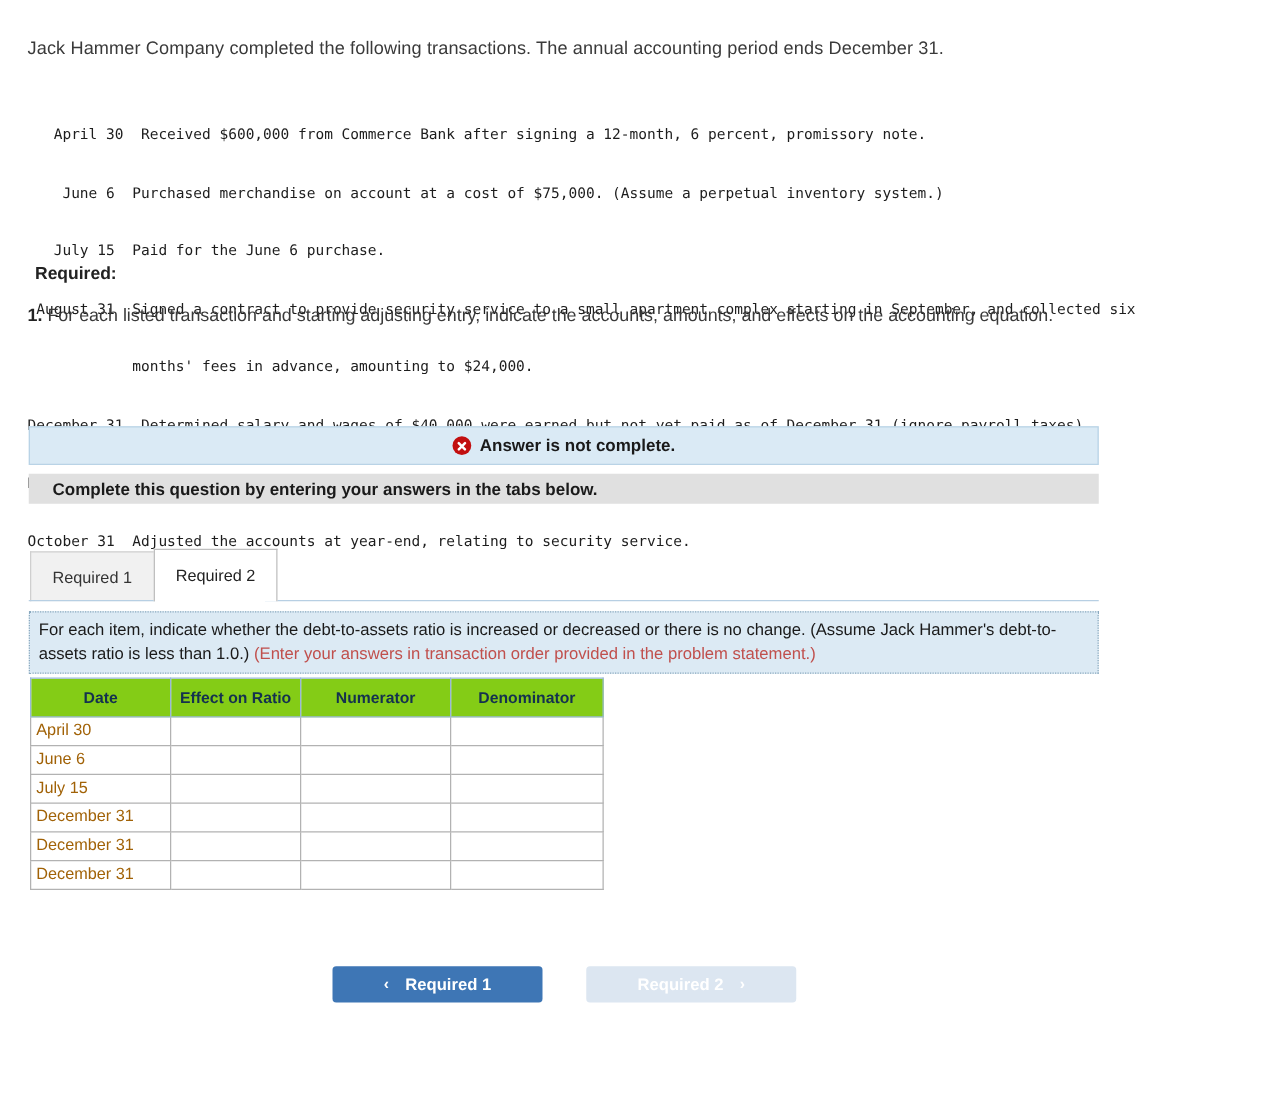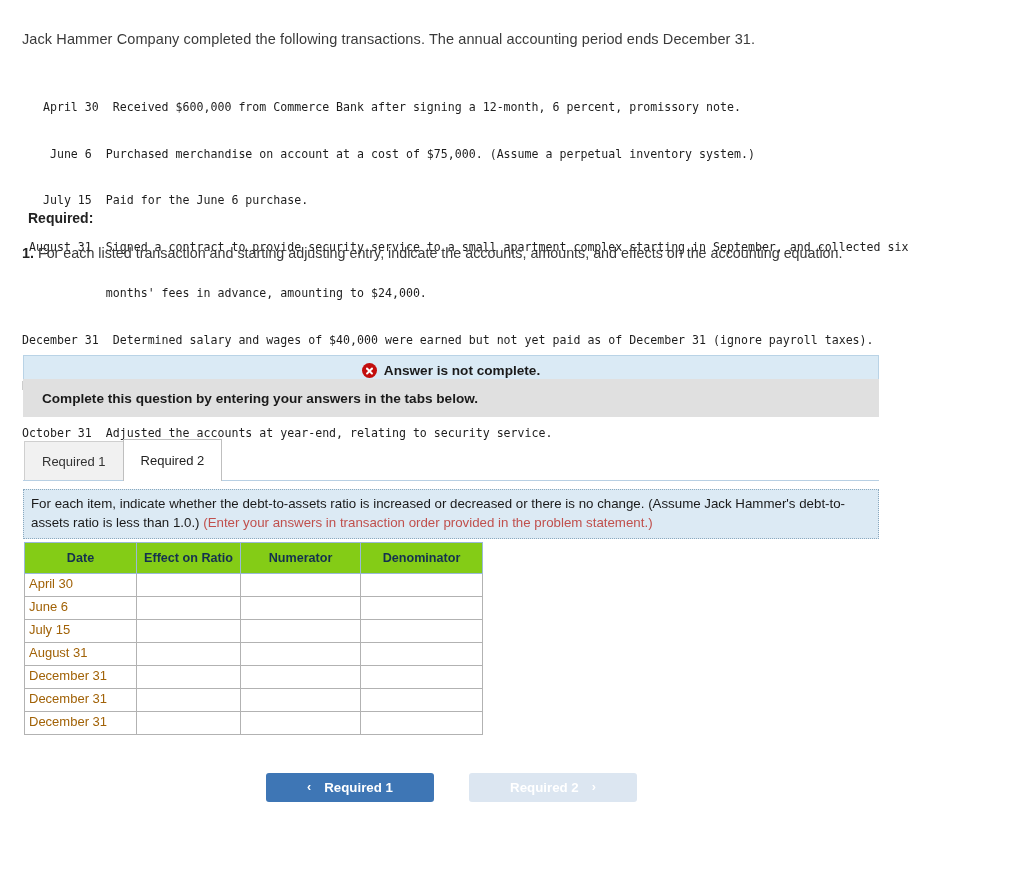--- a/index.html
+++ b/index.html
@@ -75,21 +75,20 @@
     position: absolute;
     left: 23px;
     top: 341px;
     width: 856px;
     height: 31px;
     background: #daeaf5;
     border: 1px solid #b9d3e6;
     display: flex;
     align-items: center;
     justify-content: center;
-    margin-top: 14px;
   }
   .banner-inner { display: flex; align-items: center; gap: 7px; }
   .err-icon {
     width: 15px; height: 15px;
     border-radius: 50%;
     background: #c20f0f;
     position: relative;
     display: inline-block;
     flex: 0 0 auto;
   }
@@ -108,21 +107,21 @@
     font-weight: bold;
     color: #1a1a1a;
   }
 
   
   .complete-bar {
     position: absolute;
     left: 23px;
     top: 379px;
     width: 856px;
-    height: 38px;
+    height: 24px;
     background: #e0e0e0;
     display: flex;
     align-items: center;
   }
   .complete-text {
     font-size: 13.6px;
     font-weight: bold;
     color: #1a1a1a;
     padding-left: 19px;
   }
@@ -329,26 +328,20 @@
         <td></td>
         <td></td>
       </tr>
       <tr>
         <td class="date-cell">July 15</td>
         <td></td>
         <td></td>
         <td></td>
       </tr>
       <tr>
-        <td class="date-cell">August 31</td>
-        <td></td>
-        <td></td>
-        <td></td>
-      </tr>
-      <tr>
         <td class="date-cell">December 31</td>
         <td></td>
         <td></td>
         <td></td>
       </tr>
       <tr>
         <td class="date-cell">December 31</td>
         <td></td>
         <td></td>
         <td></td>

